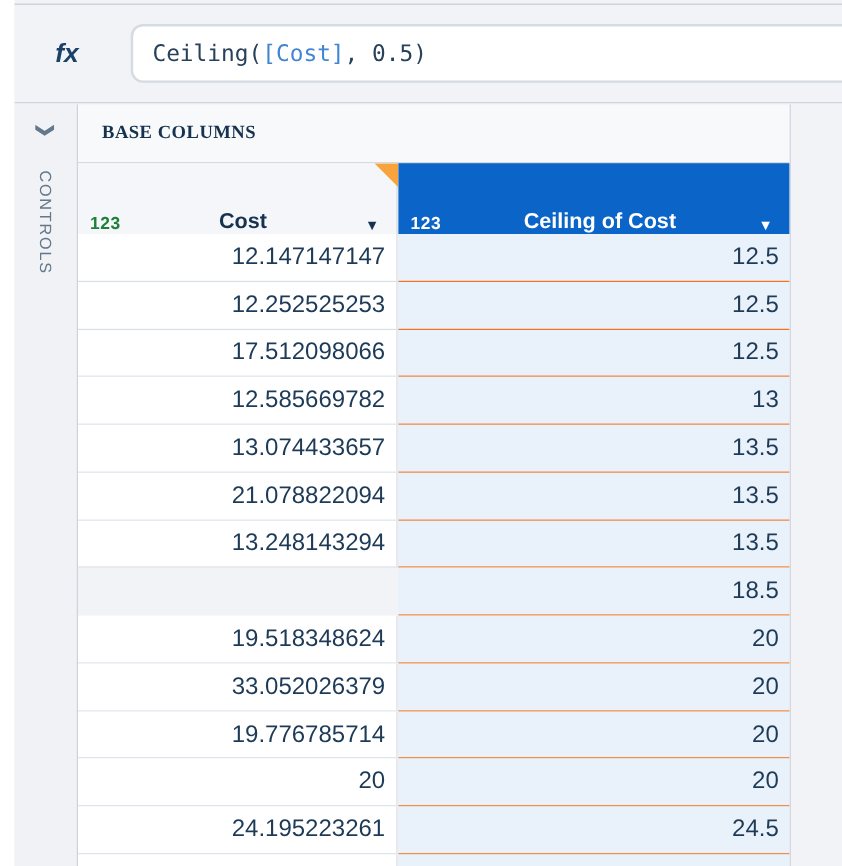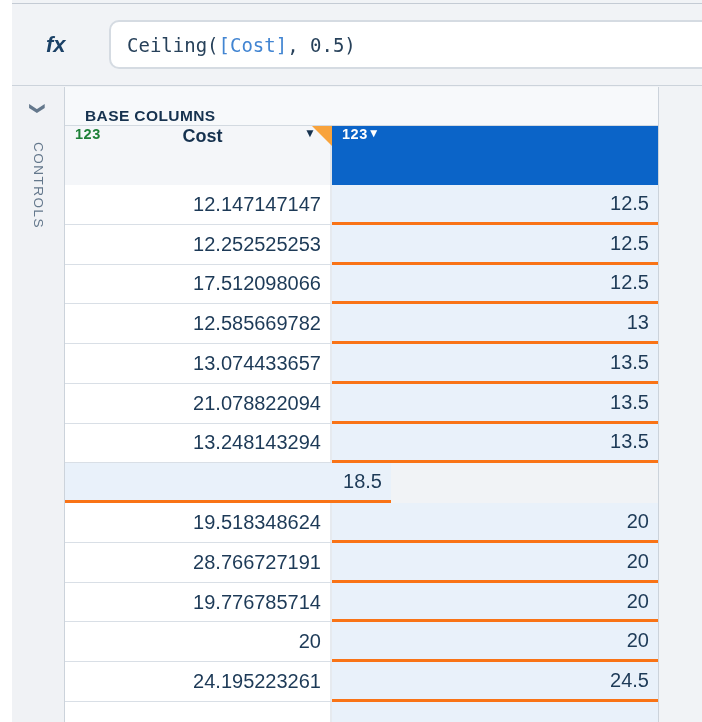--- a/index.html
+++ b/index.html
@@ -35,47 +35,47 @@
     position:absolute;top:55px;left:50%;transform:translateX(-50%);
     writing-mode:vertical-rl;font-size:13.5px;color:#64788c;letter-spacing:1.5px;
   }
   
   .grid{
     position:absolute;left:52px;top:87px;bottom:0;width:595px;box-sizing:border-box;
     border-left:1px solid #ccd3db;border-right:1px solid #ccd3db;
     background:#f1f3f6;overflow:hidden;
   }
   .panel-band{
-    height:39px;box-sizing:border-box;background:#f7f9fb;
-    border-bottom:1px solid #d3dae1;display:flex;align-items:flex-end;padding-left:20px;
+    height:49px;box-sizing:border-box;background:#f7f9fb;
+    border-bottom:1px solid #d3dae1;display:flex;align-items:center;padding-left:20px;font-family:Liberation Serif, serif;
   }
   .panel-band span{font-weight:bold;font-size:15.5px;color:#16324f;letter-spacing:.4px;}
   .header-row{display:flex;height:59px;}
-  .col-h{box-sizing:border-box;display:flex;align-items:flex-start;position:relative;}
+  .col-h{box-sizing:border-box;display:flex;align-items:flex-end;position:relative;}
   .col-h.c1{width:267px;background:#f4f6f9;border-right:2px solid #e0e5eb;}
   .col-h.c2{width:326px;background:#0b64c8;}
   .dtype{font-size:14.5px;font-weight:bold;padding-left:10px;letter-spacing:.5px;}
   .c1 .dtype{color:#1e8038;}
   .c2 .dtype{color:#ffffff;}
   .col-label{flex:1;text-align:center;font-weight:bold;font-size:18px;color:#16324f;}
   .c2 .col-label{color:#ffffff;}
   .caret{padding-right:14px;font-size:12px;color:#16324f;}
   .c2 .caret{color:#ffffff;}
   .corner{
     position:absolute;top:0;right:-2px;width:20px;height:20px;background:#f8a33c;
     clip-path:polygon(0 0,100% 0,100% 100%);
   }
   
-  .row{display:flex;height:39.77px;box-sizing:border-box;}
+  .row{display:flex;height:39.77px;box-sizing:border-box;justify-content:flex-end;}
   .cell{
     box-sizing:border-box;display:flex;align-items:center;justify-content:flex-end;
     font-size:20px;color:#1d3a57;padding-right:9px;
   }
   .cell.c1{width:267px;background:#ffffff;border-right:2px solid #e6eaef;border-bottom:1px solid #d9dfe6;}
-  .cell.c2{width:326px;background:#e9f1fa;border-bottom:3px solid #f97316;}
+  .cell.c2{width:326px;background:#e9f1fa;border-bottom:1px solid #f97316;}
 </style>
 </head>
 <body>
 
 <div class="app">
 
   <div class="formula-bar">
     <span class="fx">fx</span>
     <div class="formula-input">
       <span>Ceiling(</span><span class="tok-ref">[Cost]</span><span>, 0.5)</span>
@@ -94,20 +94,21 @@
 
     <div class="header-row">
       <div class="col-h c1">
         <span class="dtype">123</span>
         <span class="col-label">Cost</span>
         <span class="caret">▼</span>
         <div class="corner"></div>
       </div>
       <div class="col-h c2">
         <span class="dtype">123</span>
+        <span class="col-label">Ceiling of Cost</span>
         <span class="caret">▼</span>
       </div>
     </div>
 
     <div id="rows">
         <div class="row">
           <div class="cell c1">12.147147147</div>
           <div class="cell c2">12.5</div>
         </div>
         <div class="row">
@@ -135,21 +136,21 @@
           <div class="cell c2">13.5</div>
         </div>
         <div class="row">
           <div class="cell c2">18.5</div>
         </div>
         <div class="row">
           <div class="cell c1">19.518348624</div>
           <div class="cell c2">20</div>
         </div>
         <div class="row">
-          <div class="cell c1">28.766727191</div>
+          <div class="cell c1">33.052026379</div>
           <div class="cell c2">20</div>
         </div>
         <div class="row">
           <div class="cell c1">19.776785714</div>
           <div class="cell c2">20</div>
         </div>
         <div class="row">
           <div class="cell c1">20</div>
           <div class="cell c2">20</div>
         </div>

